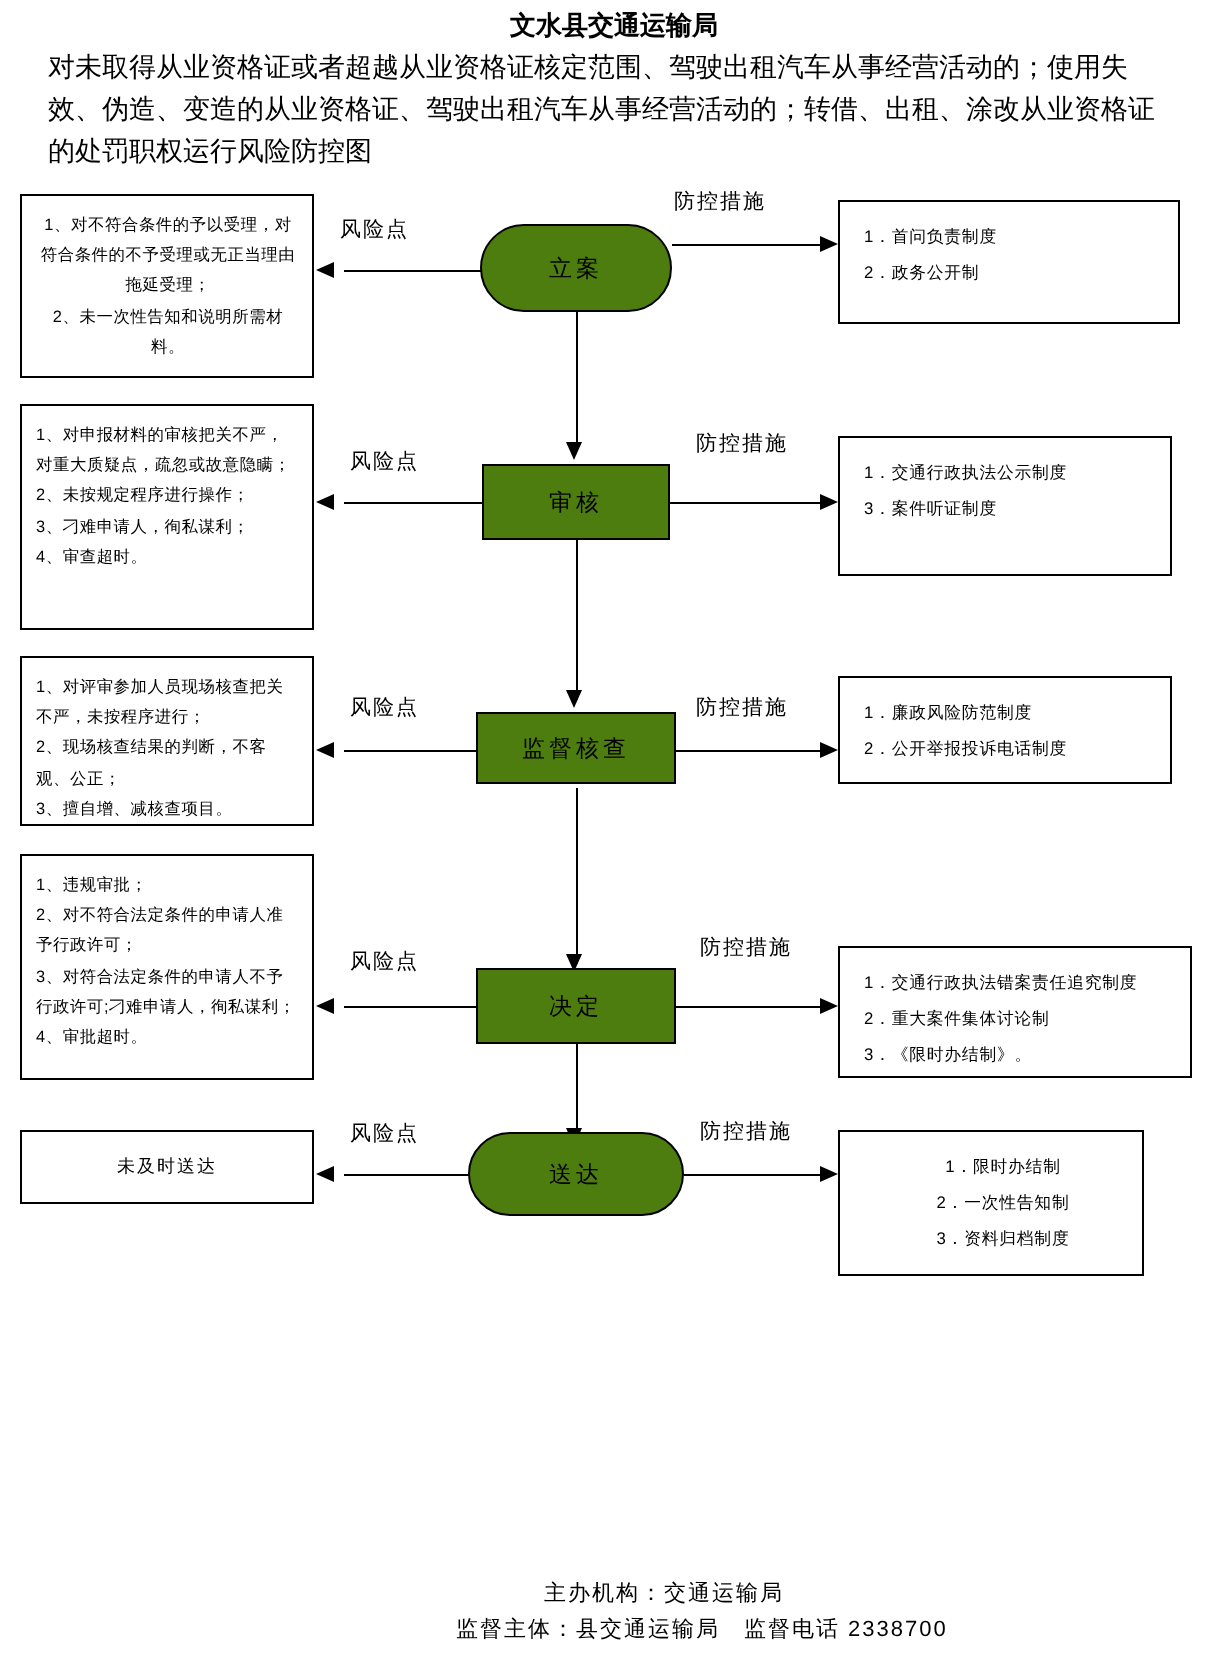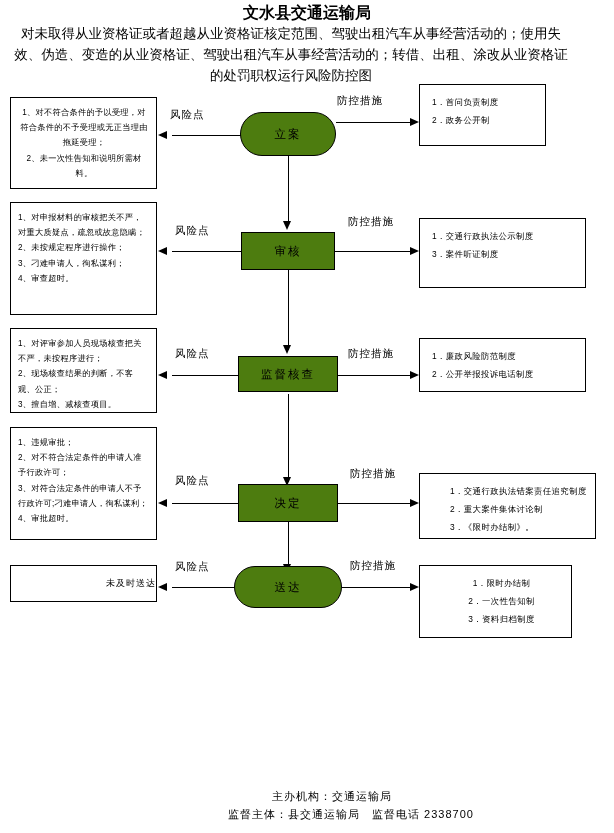--- a/index.html
+++ b/index.html
@@ -16,30 +16,30 @@
     overflow: hidden;
   }
 
   
   .org-title {
     position: absolute;
     top: 4px;
     left: 0;
     width: 614px;
     text-align: center;
-    font-size: 16px;
+    font-size: 13px;
     font-weight: bold;
     line-height: 17px;
   }
   .doc-title {
     position: absolute;
     top: 23px;
-    left: 8px;
+    left: 24px;
     width: 566px;
-    text-align: center;
+    text-align: left;
     font-size: 13.5px;
     line-height: 21px;
     letter-spacing: 0px;
   }
 
   
   .risk-box, .measure-box, .plain-box {
     position: absolute;
     border: 1px solid #000;
     box-sizing: border-box;
@@ -146,21 +146,21 @@
 <div class="edge-label" style="left:170px; top:108px;">风险点</div>
 <div class="hline" style="left:172px; top:135px; width:86px;"></div>
 <div class="arrow-left" style="left:158px; top:131px;"></div>
 
 <div class="node stadium" style="left:240px; top:112px; width:96px; height:44px;">立案</div>
 
 <div class="edge-label" style="left:337px; top:94px;">防控措施</div>
 <div class="hline" style="left:336px; top:122px; width:75px;"></div>
 <div class="arrow-right" style="left:410px; top:118px;"></div>
 
-<div class="measure-box" style="left:419px; top:84px; width:127px; height:62px;">
+<div class="measure-box" style="left:419px; top:100px; width:171px; height:62px;">
   <span class="pad"></span>
   <span class="mline">1．首问负责制度</span>
   <span class="mline">2．政务公开制</span>
 </div>
 
 <div class="vline" style="left:288px; top:156px; height:68px;"></div>
 <div class="arrow-down" style="left:283px; top:221px;"></div>
 
 <div class="risk-box" style="left:10px; top:202px; width:147px; height:113px;">
   <span class="txt" style="white-space: pre-wrap;">1、对申报材料的审核把关不严，对重大质疑点，疏忽或故意隐瞒；
@@ -220,31 +220,31 @@
 <div class="edge-label" style="left:175px; top:474px;">风险点</div>
 <div class="hline" style="left:172px; top:503px; width:72px;"></div>
 <div class="arrow-left" style="left:158px; top:499px;"></div>
 
 <div class="node" style="left:238px; top:484px; width:100px; height:38px;">决定</div>
 
 <div class="edge-label" style="left:350px; top:467px;">防控措施</div>
 <div class="hline" style="left:338px; top:503px; width:73px;"></div>
 <div class="arrow-right" style="left:410px; top:499px;"></div>
 
-<div class="measure-box" style="left:419px; top:473px; width:177px; height:66px;padding-left:18px;">
+<div class="measure-box" style="left:419px; top:473px; width:177px; height:66px;">
   <span class="pad"></span>
   <span class="mline">1．交通行政执法错案责任追究制度</span>
   <span class="mline">2．重大案件集体讨论制</span>
   <span class="mline">3．《限时办结制》。</span>
 </div>
 
 <div class="vline" style="left:288px; top:522px; height:48px;"></div>
 <div class="arrow-down" style="left:283px; top:564px;"></div>
 
-<div class="plain-box" style="left:10px; top:565px; width:147px; height:37px; display:flex; align-items:center; justify-content:flex-end;">
+<div class="plain-box" style="left:10px; top:565px; width:147px; height:37px; display:flex; align-items:center; justify-content:center;">
   <span class="ptxt">未及时送达</span>
 </div>
 <div class="edge-label" style="left:175px; top:560px;">风险点</div>
 <div class="hline" style="left:172px; top:587px; width:64px;"></div>
 <div class="arrow-left" style="left:158px; top:583px;"></div>
 
 <div class="node stadium" style="left:234px; top:566px; width:108px; height:42px;">送达</div>
 
 <div class="edge-label" style="left:350px; top:559px;">防控措施</div>
 <div class="hline" style="left:342px; top:587px; width:69px;"></div>

